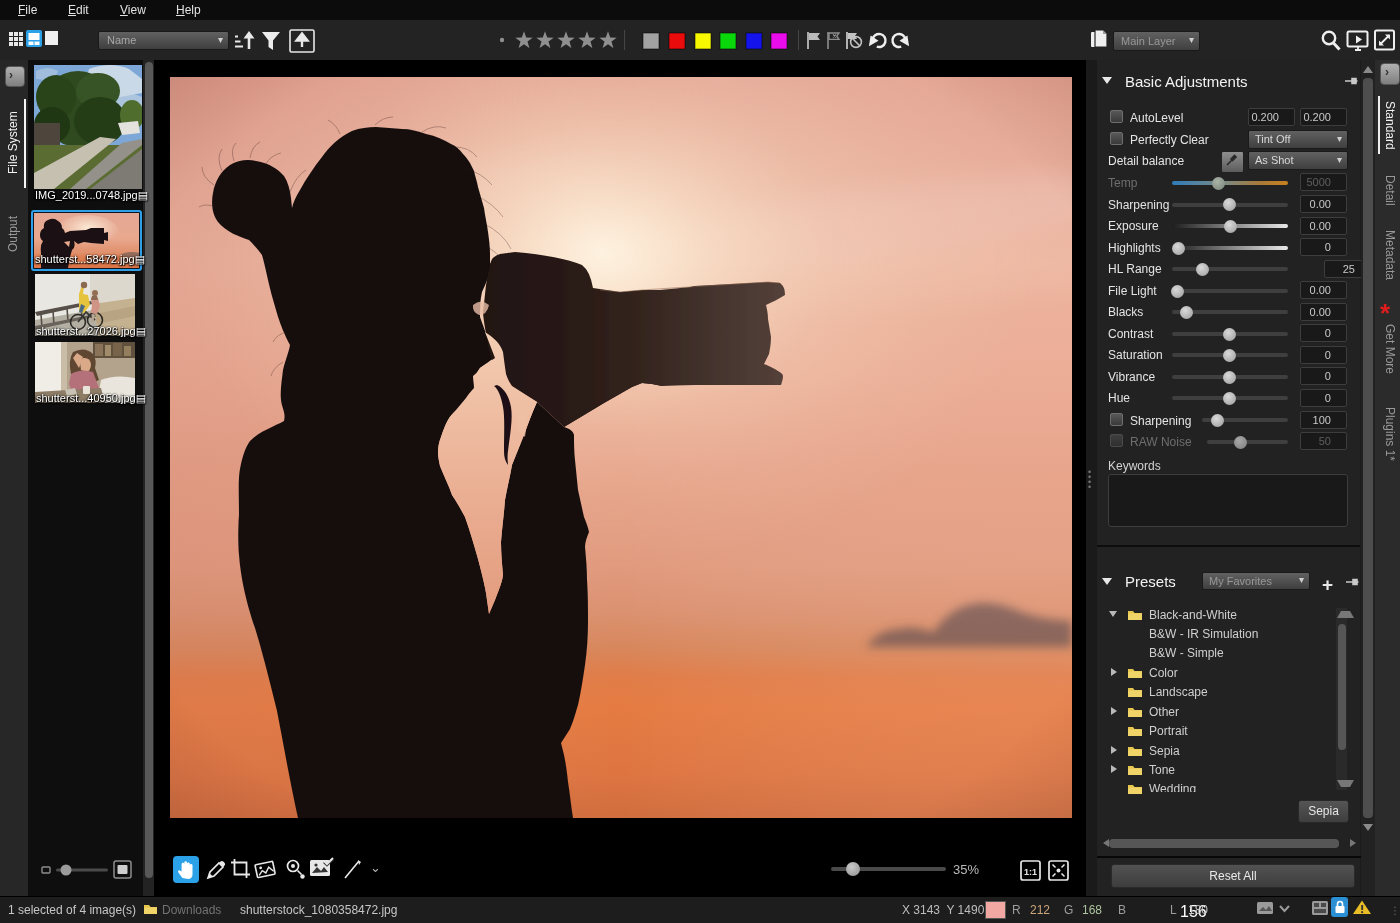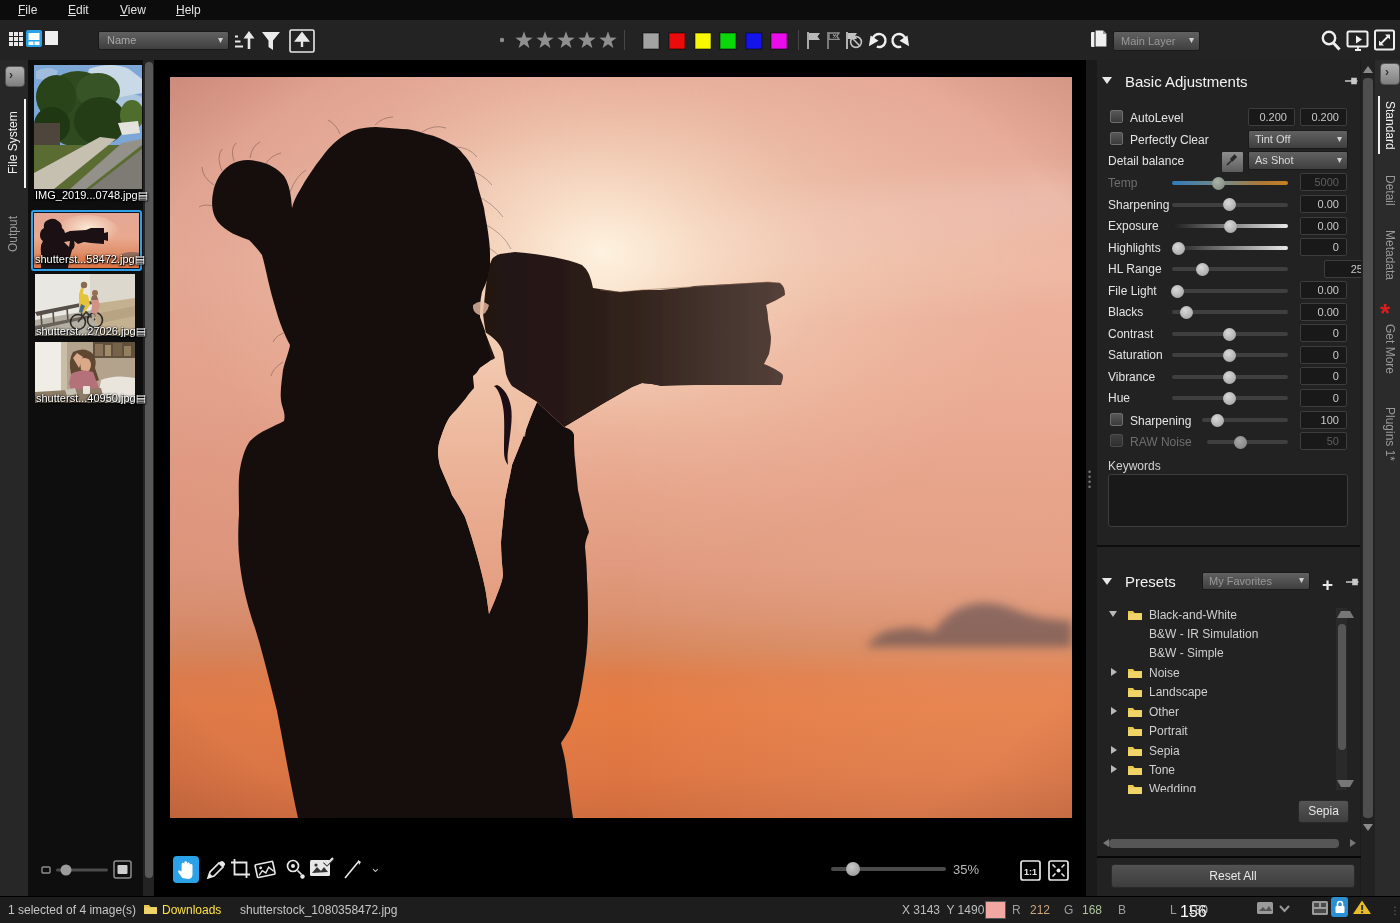--- a/index.html
+++ b/index.html
@@ -1,20 +1,20 @@
 <!DOCTYPE html>
 <html><head><meta charset="utf-8">
 <style>
 html,body{margin:0;padding:0}
 body{width:1400px;height:923px;background:#1c1c1c;font-family:"Liberation Sans",sans-serif;overflow:hidden;position:relative}
 .a{position:absolute}
 .dd{background:linear-gradient(#616161,#3f3f3f);border:1px solid #1a1a1a;border-radius:2px;color:#d8d8d8;font-size:11px;box-sizing:border-box}
 .dd .ch{position:absolute;right:5px;top:50%;transform:translateY(-62%);color:#cfcfcf;font-size:10px}
 .lbl{color:#e4e4e4;font-size:12px;white-space:nowrap}
-.vbox{background:#191919;border:1px solid #3d3d3d;border-radius:2px;color:#c9c9c9;font-size:11px;text-align:right;box-sizing:border-box;padding:2px 4px 0 0}
+.vbox{background:#191919;border:1px solid #3d3d3d;border-radius:2px;color:#c9c9c9;font-size:11px;text-align:right;box-sizing:border-box;padding:2px 12px 0 0}
 .cb{background:linear-gradient(#585858,#3a3a3a);border:1px solid #6e6e6e;border-radius:2px;width:13px;height:13px;box-sizing:border-box}
 .track{height:4px;border-radius:2px;background:#3f3f3f}
 .knob{width:13px;height:13px;border-radius:50%;background:radial-gradient(circle at 40% 35%,#d9d9d9,#9a9a9a)}
 .vtx{color:#9a9a9a;font-size:12px;white-space:nowrap}
 </style></head>
 <body>
 
 <div class="a" style="left:0;top:0;width:1400px;height:20px;background:#0c0c0c"></div>
 <div class="a" style="left:18px;top:3px;font-size:12px;color:#e2e2e2"><span style="text-decoration:underline">F</span>ile</div>
 <div class="a" style="left:68px;top:3px;font-size:12px;color:#e2e2e2"><span style="text-decoration:underline">E</span>dit</div>
@@ -572,21 +572,21 @@
     </svg>
   <div class="a vtx" style="left:1149px;top:608px;color:#cfcfcf">Black-and-White</div>
   <div class="a vtx" style="left:1149px;top:627px;color:#cfcfcf">B&amp;W - IR Simulation</div>
   <div class="a vtx" style="left:1149px;top:646px;color:#cfcfcf">B&amp;W - Simple</div>
 
   <div class="a" style="left:1111px;top:668px;width:0;height:0;border-top:4.5px solid transparent;border-bottom:4.5px solid transparent;border-left:6px solid #b9b9b9"></div>
   <svg class="a" style="left:1127px;top:666px" width="16" height="13">
       <path d="M1 3h5l1.5 2H15v7H1z" fill="#e7c64e"></path>
       <path d="M1 5.5h14V12H1z" fill="#f0d468"></path>
     </svg>
-  <div class="a vtx" style="left:1149px;top:666px;color:#cfcfcf">Noise</div>
+  <div class="a vtx" style="left:1149px;top:666px;color:#cfcfcf">Color</div>
 
   <svg class="a" style="left:1127px;top:685px" width="16" height="13">
       <path d="M1 3h5l1.5 2H15v7H1z" fill="#e7c64e"></path>
       <path d="M1 5.5h14V12H1z" fill="#f0d468"></path>
     </svg>
   <div class="a vtx" style="left:1149px;top:685px;color:#cfcfcf">Landscape</div>
 
   <div class="a" style="left:1111px;top:707px;width:0;height:0;border-top:4.5px solid transparent;border-bottom:4.5px solid transparent;border-left:6px solid #b9b9b9"></div>
   <svg class="a" style="left:1127px;top:705px" width="16" height="13">
       <path d="M1 3h5l1.5 2H15v7H1z" fill="#e7c64e"></path>
@@ -637,21 +637,21 @@
 <div class="a" style="left:1382px;top:320px;height:58px;width:16px;writing-mode:vertical-rl;color:#999;font-size:12px;text-align:center;line-height:16px">Get More</div>
 <div class="a" style="left:1382px;top:402px;height:64px;width:16px;writing-mode:vertical-rl;color:#999;font-size:12px;text-align:center;line-height:16px">Plugins 1*</div>
 
 <div class="a" style="left:0;top:896px;width:1400px;height:27px;background:#1d1d1d;border-top:1px solid #000;box-sizing:border-box"></div>
 <div id="statusbar">
   <div class="a" style="left:8px;top:903px;font-size:12px;color:#c6c6c6">1 selected of 4 image(s)</div>
   <svg class="a" style="left:143px;top:902px" width="15" height="13">
       <path d="M1 3h5l1.5 2H14v7H1z" fill="#e7c64e"></path>
       <path d="M1 5.5h13V12H1z" fill="#f0d468"></path>
     </svg>
-  <div class="a" style="left:162px;top:903px;font-size:12px;color:#fde047">Downloads</div>
+  <div class="a" style="left:162px;top:903px;font-size:12px;color:#737373">Downloads</div>
   <div class="a" style="left:240px;top:903px;font-size:12px;color:#c6c6c6">shutterstock_1080358472.jpg</div>
   <div class="a" style="left:902px;top:903px;font-size:12px;color:#bdbdbd">X 3143&nbsp; Y 1490</div>
   <div class="a" style="left:985px;top:901px;width:19px;height:16px;background:#f2a8a2;border:1px solid #555"></div>
   <div class="a" style="left:1012px;top:903px;font-size:12px;color:#9d9d9d">R</div>
   <div class="a" style="left:1030px;top:903px;font-size:12px;color:#cfa67c">212</div>
   <div class="a" style="left:1064px;top:903px;font-size:12px;color:#9d9d9d">G</div>
   <div class="a" style="left:1082px;top:903px;font-size:12px;color:#aec49f">168</div>
   <div class="a" style="left:1118px;top:903px;font-size:12px;color:#9d9d9d">B</div>
   <div class="a" style="left:1180px;top:903px;font-size:16px;color:#ffffff">156</div>
   <div class="a" style="left:1170px;top:903px;font-size:12px;color:#9d9d9d">L</div>

